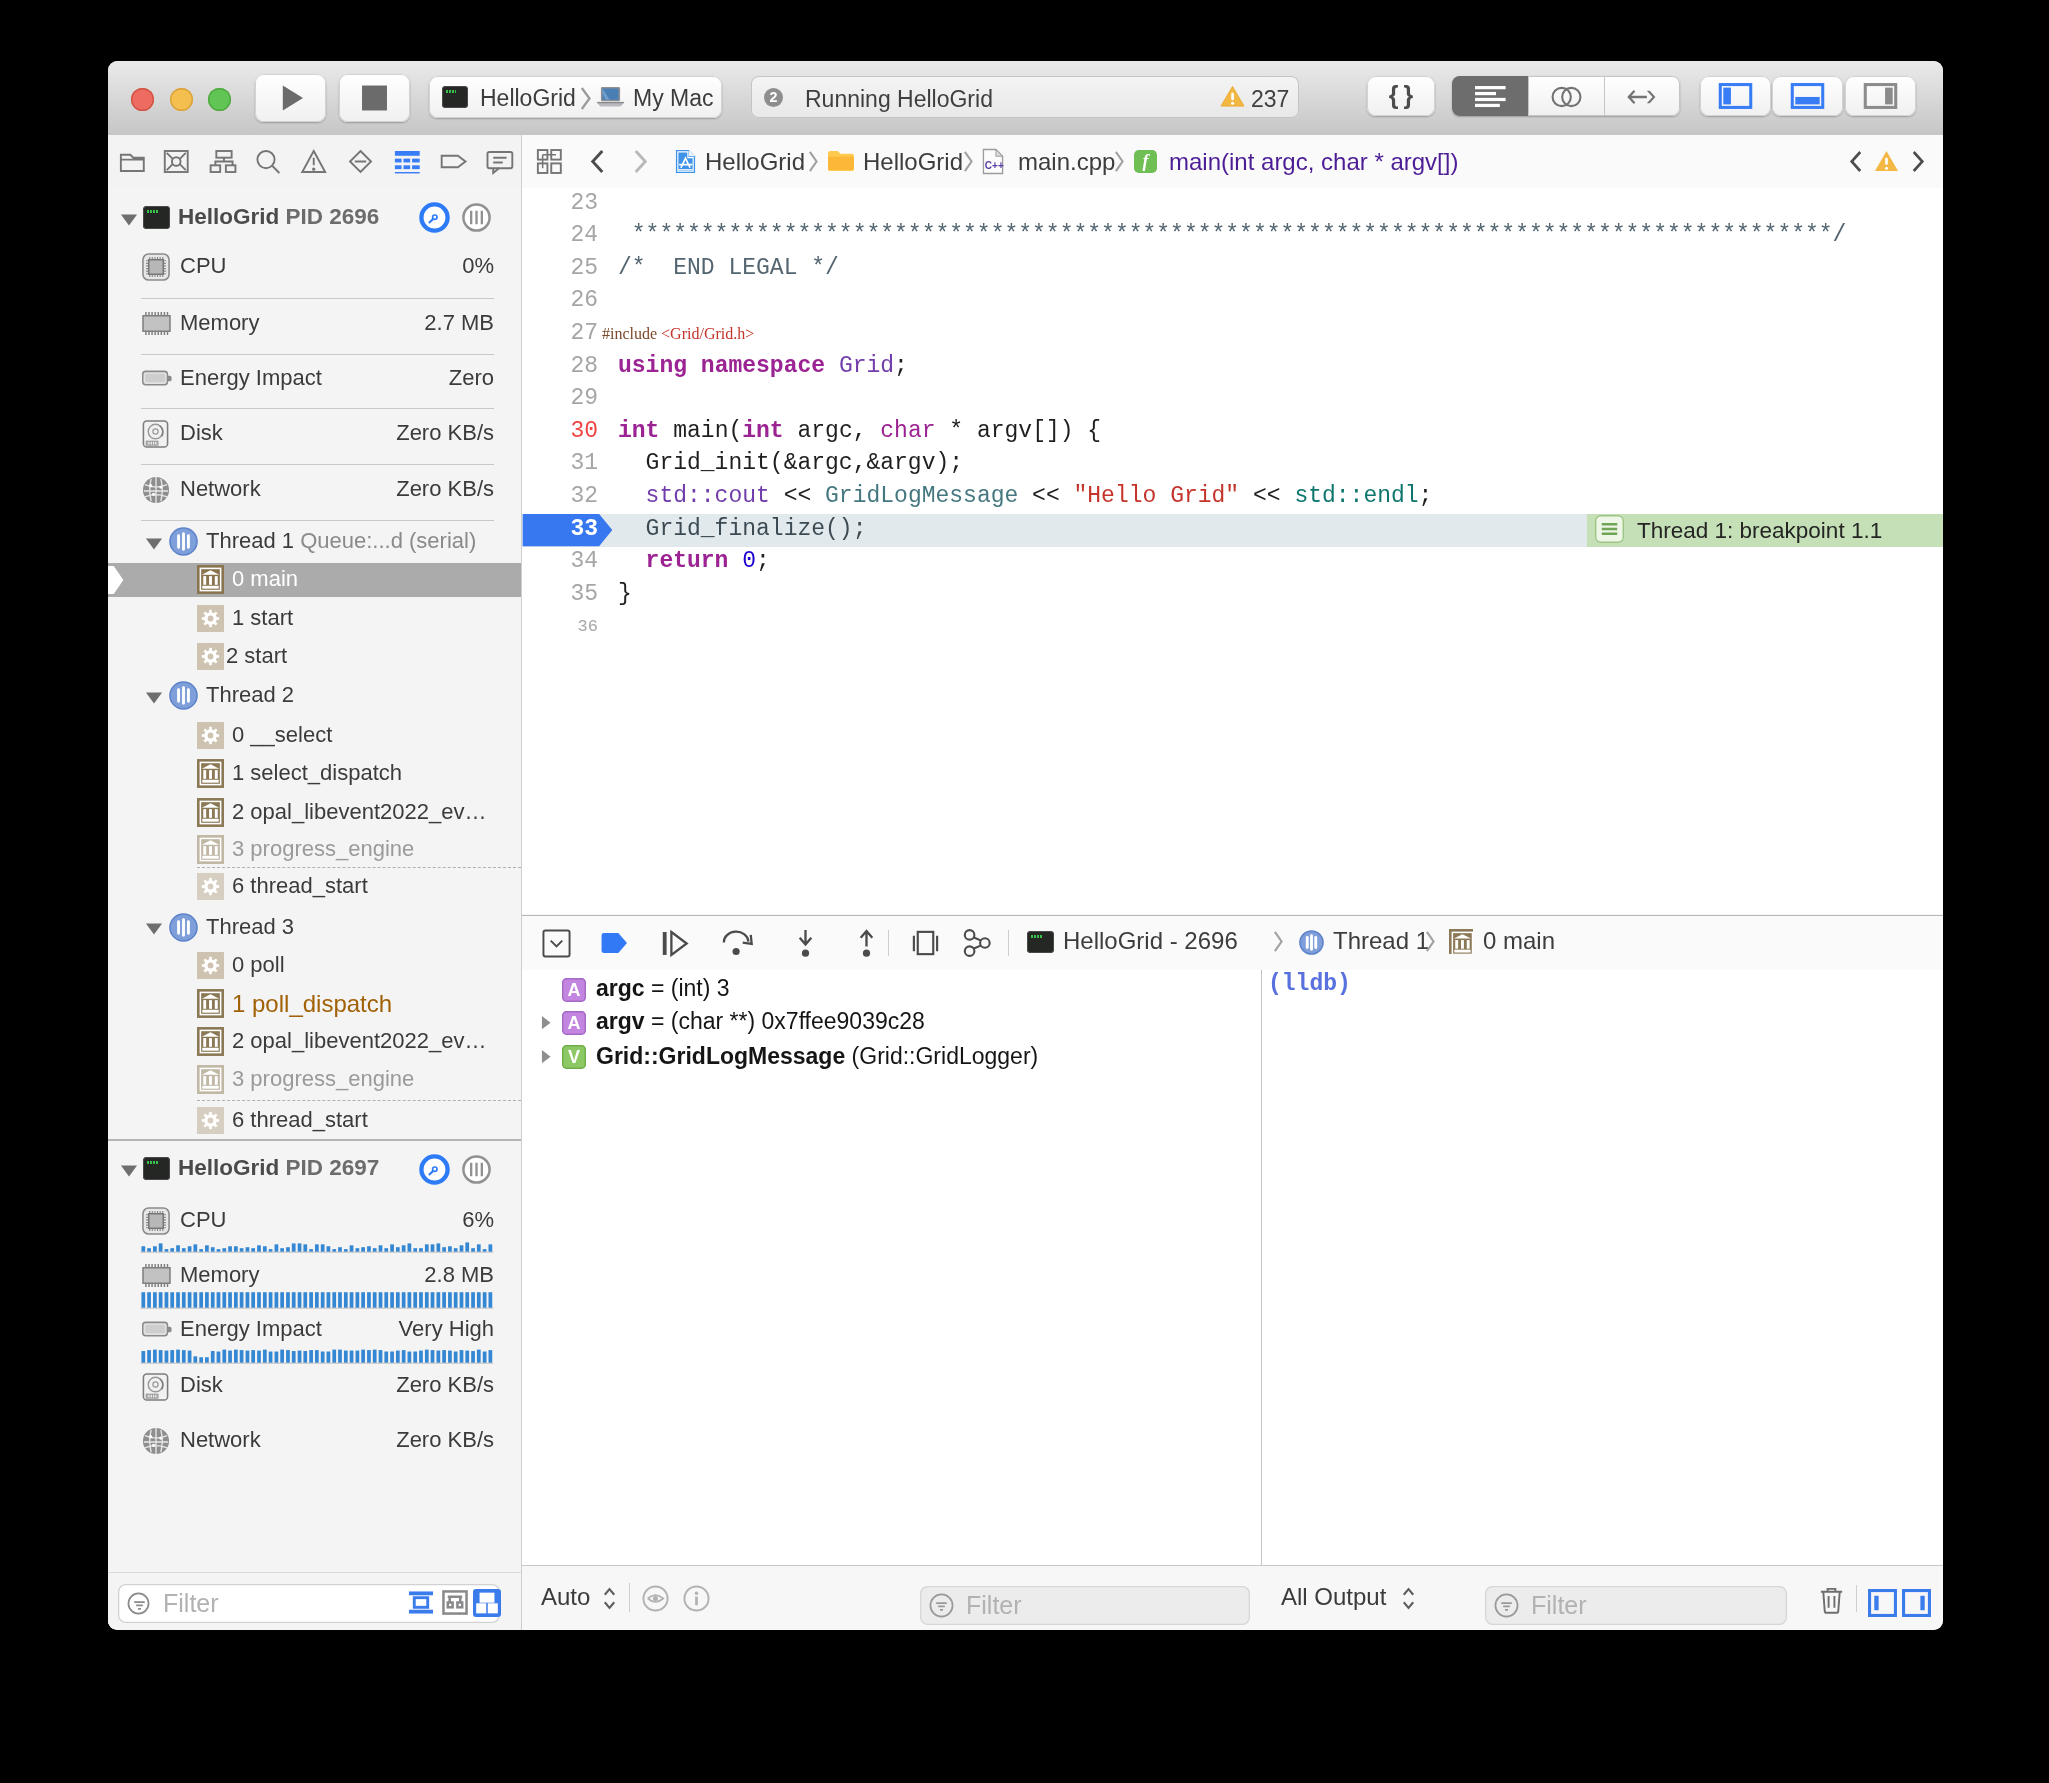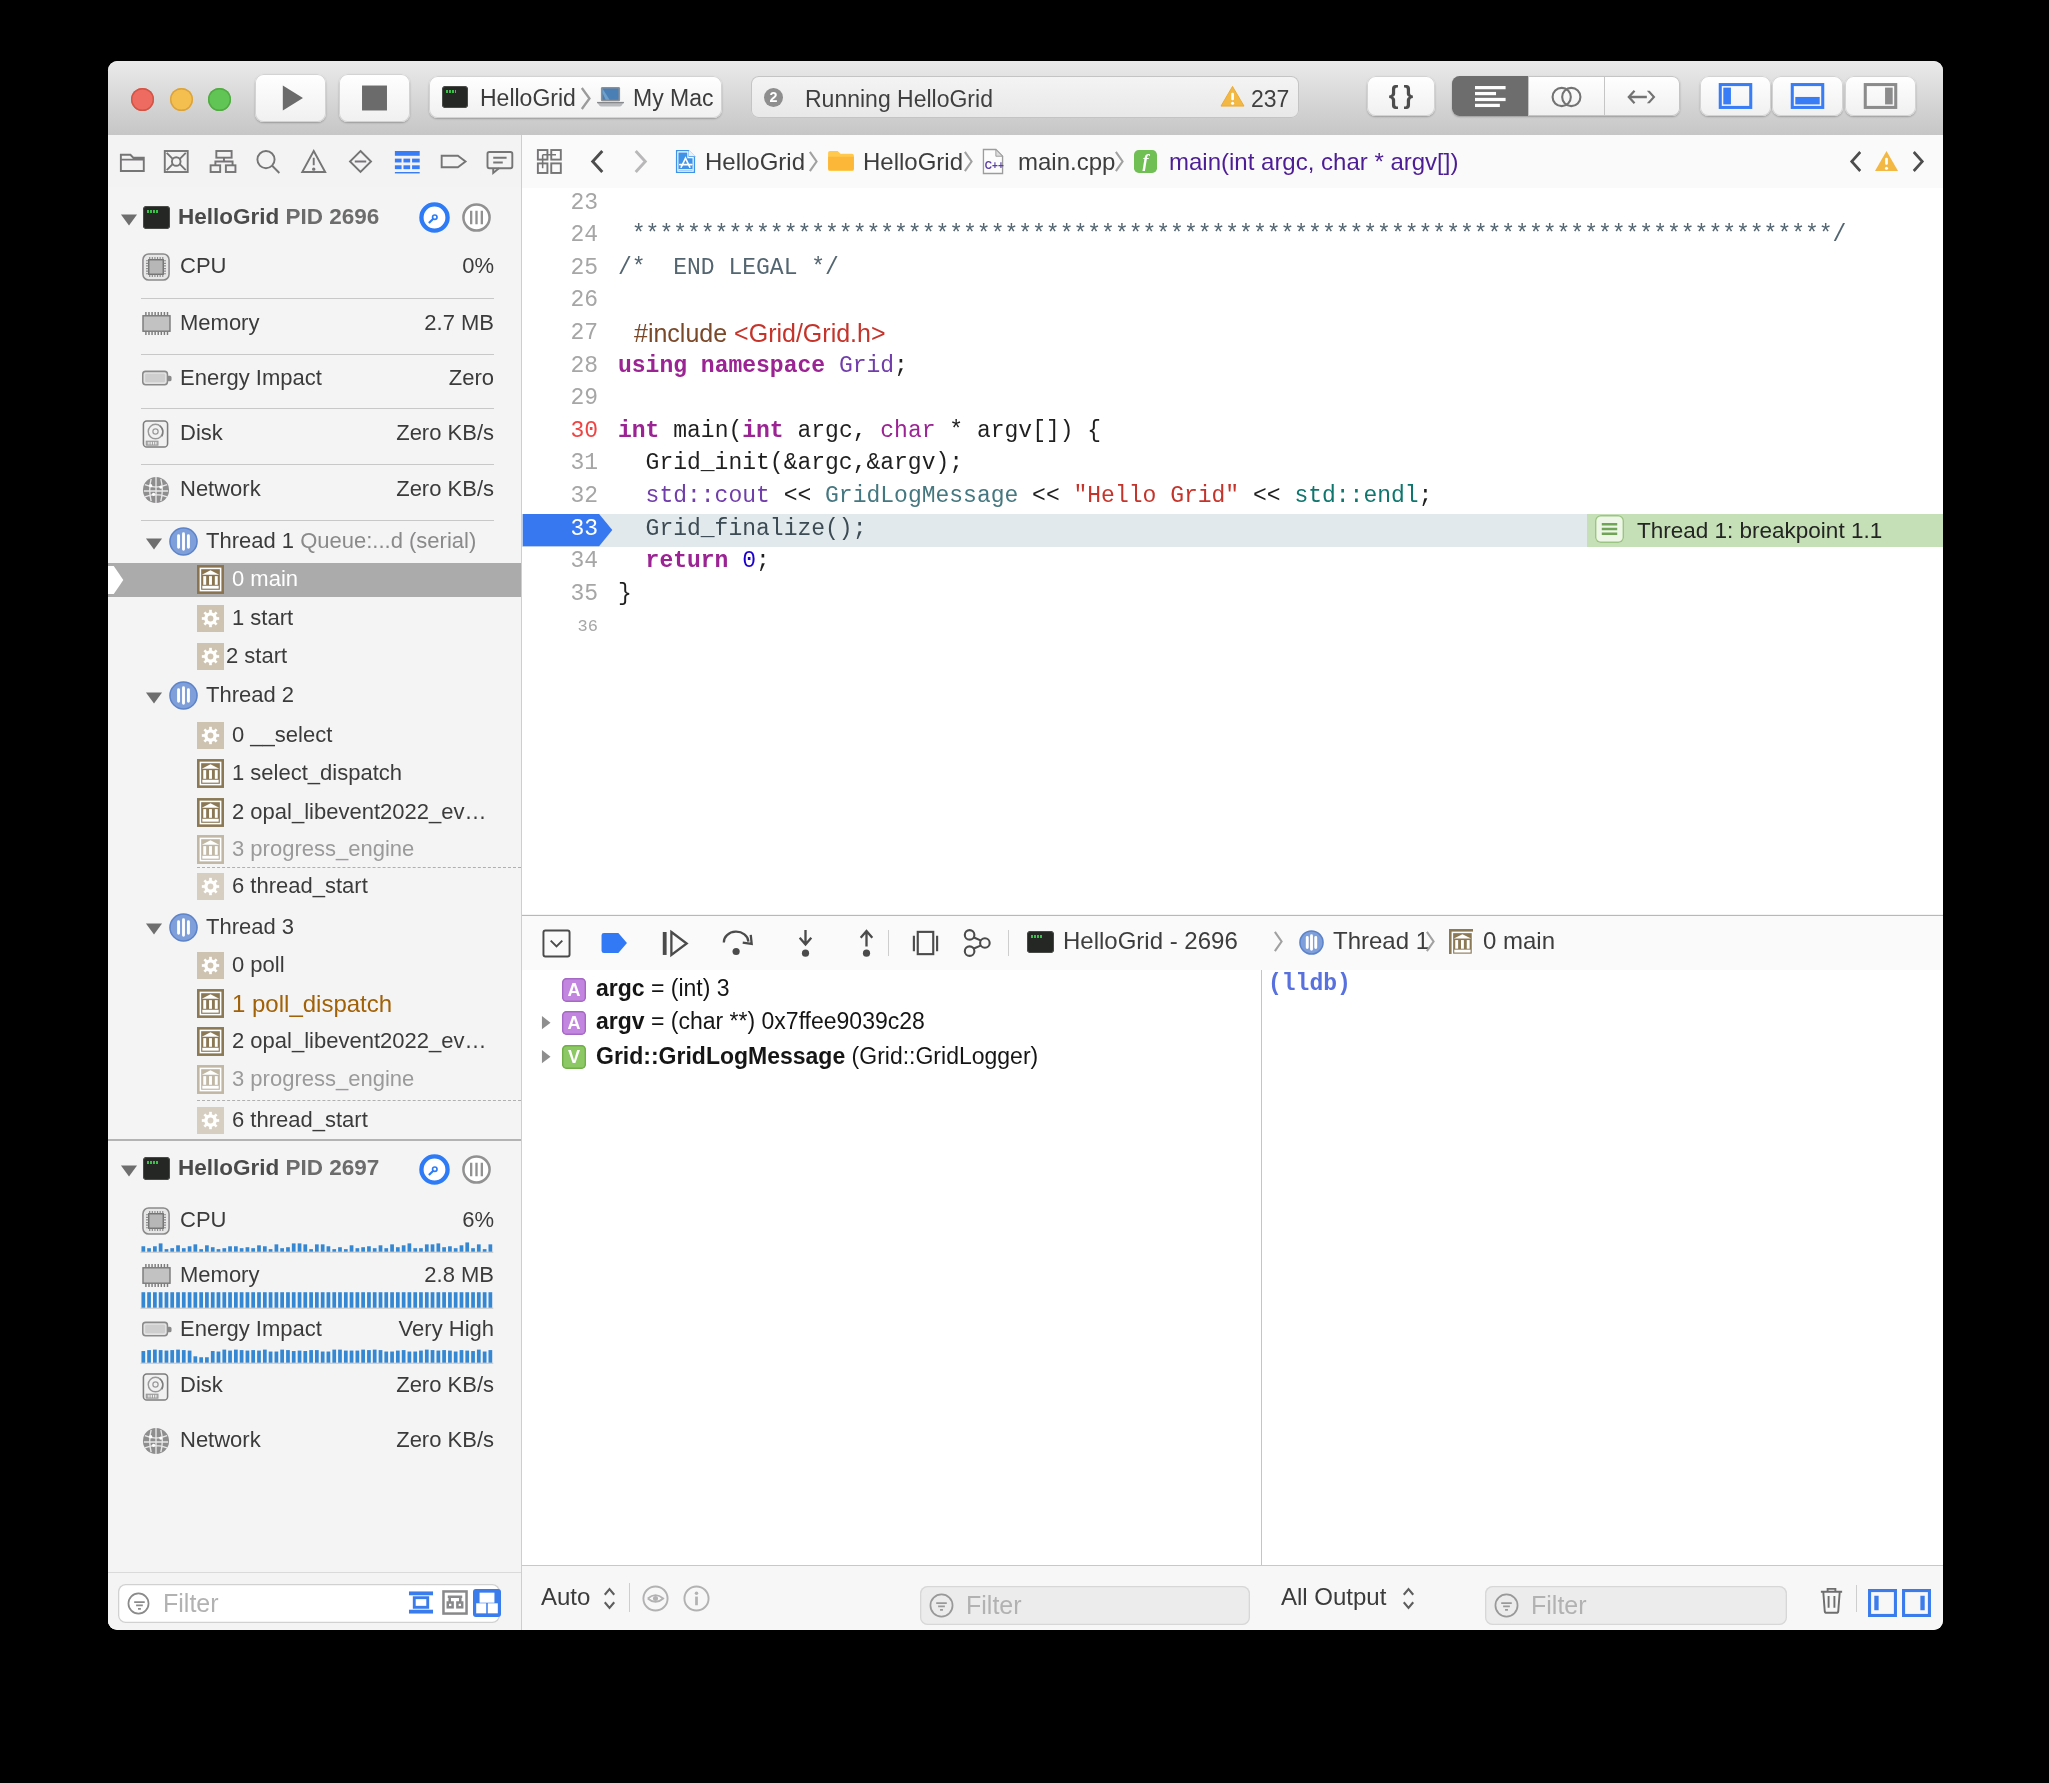--- a/index.html
+++ b/index.html
@@ -831,27 +831,27 @@
 <div class="abs" style="font-family:'Liberation Mono',monospace;font-size:23px;left:0;top:-1.3px;width:76px;text-align:right;line-height:33px;color:#a7a6a7;font-weight:normal;">23</div>
 <div class="abs" style="font-family:'Liberation Mono',monospace;font-size:23px;left:0;top:31px;width:76px;text-align:right;line-height:33px;color:#a7a6a7;font-weight:normal;">24</div>
 <div class="abs" style="font-family:'Liberation Mono',monospace;font-size:23px;left:0;top:64px;width:76px;text-align:right;line-height:33px;color:#a7a6a7;font-weight:normal;">25</div>
 <div class="abs" style="font-family:'Liberation Mono',monospace;font-size:23px;left:0;top:96px;width:76px;text-align:right;line-height:33px;color:#a7a6a7;font-weight:normal;">26</div>
 <div class="abs" style="font-family:'Liberation Mono',monospace;font-size:23px;left:0;top:129px;width:76px;text-align:right;line-height:33px;color:#a7a6a7;font-weight:normal;">27</div>
 <div class="abs" style="font-family:'Liberation Mono',monospace;font-size:23px;left:0;top:162px;width:76px;text-align:right;line-height:33px;color:#a7a6a7;font-weight:normal;">28</div>
 <div class="abs" style="font-family:'Liberation Mono',monospace;font-size:23px;left:0;top:194px;width:76px;text-align:right;line-height:33px;color:#a7a6a7;font-weight:normal;">29</div>
 <div class="abs" style="font-family:'Liberation Mono',monospace;font-size:23px;left:0;top:227px;width:76px;text-align:right;line-height:33px;color:#ef4444;font-weight:normal;">30</div>
 <div class="abs" style="font-family:'Liberation Mono',monospace;font-size:23px;left:0;top:259px;width:76px;text-align:right;line-height:33px;color:#a7a6a7;font-weight:normal;">31</div>
 <div class="abs" style="font-family:'Liberation Mono',monospace;font-size:23px;left:0;top:292px;width:76px;text-align:right;line-height:33px;color:#a7a6a7;font-weight:normal;">32</div>
-<div class="abs" style="font-family:'Liberation Mono',monospace;font-size:23px;left:0;top:325px;width:76px;text-align:right;line-height:33px;color:#fff;font-weight:normal;">33</div>
+<div class="abs" style="font-family:'Liberation Mono',monospace;font-size:23px;left:0;top:325px;width:76px;text-align:right;line-height:33px;color:#fff;font-weight:bold;">33</div>
 <div class="abs" style="font-family:'Liberation Mono',monospace;font-size:23px;left:0;top:357px;width:76px;text-align:right;line-height:33px;color:#a7a6a7;font-weight:normal;">34</div>
 <div class="abs" style="font-family:'Liberation Mono',monospace;font-size:23px;left:0;top:390px;width:76px;text-align:right;line-height:33px;color:#a7a6a7;font-weight:normal;">35</div>
 <div class="abs" style="font-family:'Liberation Mono',monospace;font-size:17px;left:0;top:422px;width:76px;text-align:right;line-height:33px;color:#a7a6a7;font-weight:normal;">36</div>
 <div class="abs" style="font-family:'Liberation Mono',monospace;font-size:23px;left:96px;top:31px;line-height:33px;white-space:pre;color:#1f1f1f;"><span style="color:#536570;"> ***************************************************************************************/</span></div>
 <div class="abs" style="font-family:'Liberation Mono',monospace;font-size:23px;left:96px;top:64px;line-height:33px;white-space:pre;color:#1f1f1f;"><span style="color:#536570;">/*  END LEGAL */</span></div>
-<div class="abs" style="font-family:Liberation Sans, sans-serif;font-size:25px;left:112px;top:129px;line-height:33px;white-space:pre;color:#1f1f1f;"><span style="color:#7a492a;">#include</span> <span style="color:#c4342b;">&lt;Grid/Grid.h&gt;</span></div>
+<div class="abs" style="font-family:Liberation Serif, serif;font-size:16px;left:80px;top:129px;line-height:33px;white-space:pre;color:#1f1f1f;"><span style="color:#7a492a;">#include</span> <span style="color:#c4342b;">&lt;Grid/Grid.h&gt;</span></div>
 <div class="abs" style="font-family:'Liberation Mono',monospace;font-size:23px;left:96px;top:162px;line-height:33px;white-space:pre;color:#1f1f1f;"><span style="color:#9b2393;font-weight:bold;">using</span> <span style="color:#9b2393;font-weight:bold;">namespace</span> <span style="color:#703daa;">Grid</span>;</div>
 <div class="abs" style="font-family:'Liberation Mono',monospace;font-size:23px;left:96px;top:227px;line-height:33px;white-space:pre;color:#1f1f1f;"><span style="color:#9b2393;font-weight:bold;">int</span> main(<span style="color:#9b2393;font-weight:bold;">int</span> argc, <span style="color:#9b2393;font-weight:normal;">char</span> * argv[]) {</div>
 <div class="abs" style="font-family:'Liberation Mono',monospace;font-size:23px;left:96px;top:259px;line-height:33px;white-space:pre;color:#1f1f1f;">  Grid_init(&amp;argc,&amp;argv);</div>
 <div class="abs" style="font-family:'Liberation Mono',monospace;font-size:23px;left:96px;top:292px;line-height:33px;white-space:pre;color:#1f1f1f;">  <span style="color:#703daa;">std::cout</span> &lt;&lt; <span style="color:#44777f;">GridLogMessage</span> &lt;&lt; <span style="color:#c4342b;">"Hello Grid"</span> &lt;&lt; <span style="color:#0f766e;">std::endl</span>;</div>
 <div class="abs" style="font-family:'Liberation Mono',monospace;font-size:23px;left:96px;top:325px;line-height:33px;white-space:pre;color:#1f1f1f;"><span style="color:#3c4b53;">  Grid_finalize();</span></div>
 <div class="abs" style="font-family:'Liberation Mono',monospace;font-size:23px;left:96px;top:357px;line-height:33px;white-space:pre;color:#1f1f1f;">  <span style="color:#9b2393;font-weight:bold;">return</span> <span style="color:#1c00cf;">0</span>;</div>
 <div class="abs" style="font-family:'Liberation Mono',monospace;font-size:23px;left:96px;top:390px;line-height:33px;white-space:pre;color:#1f1f1f;">}</div>
 </div>
 <div class="abs" style="left:414px;top:854px;width:1421px;height:54px;background:#fafafa;border-top:1px solid #b9b8b9;border-bottom:1px solid #d0cfd0;"></div>
 <svg class="ic" style="left:434px;top:868px" width="29" height="29" viewBox="0 0 30 30">

